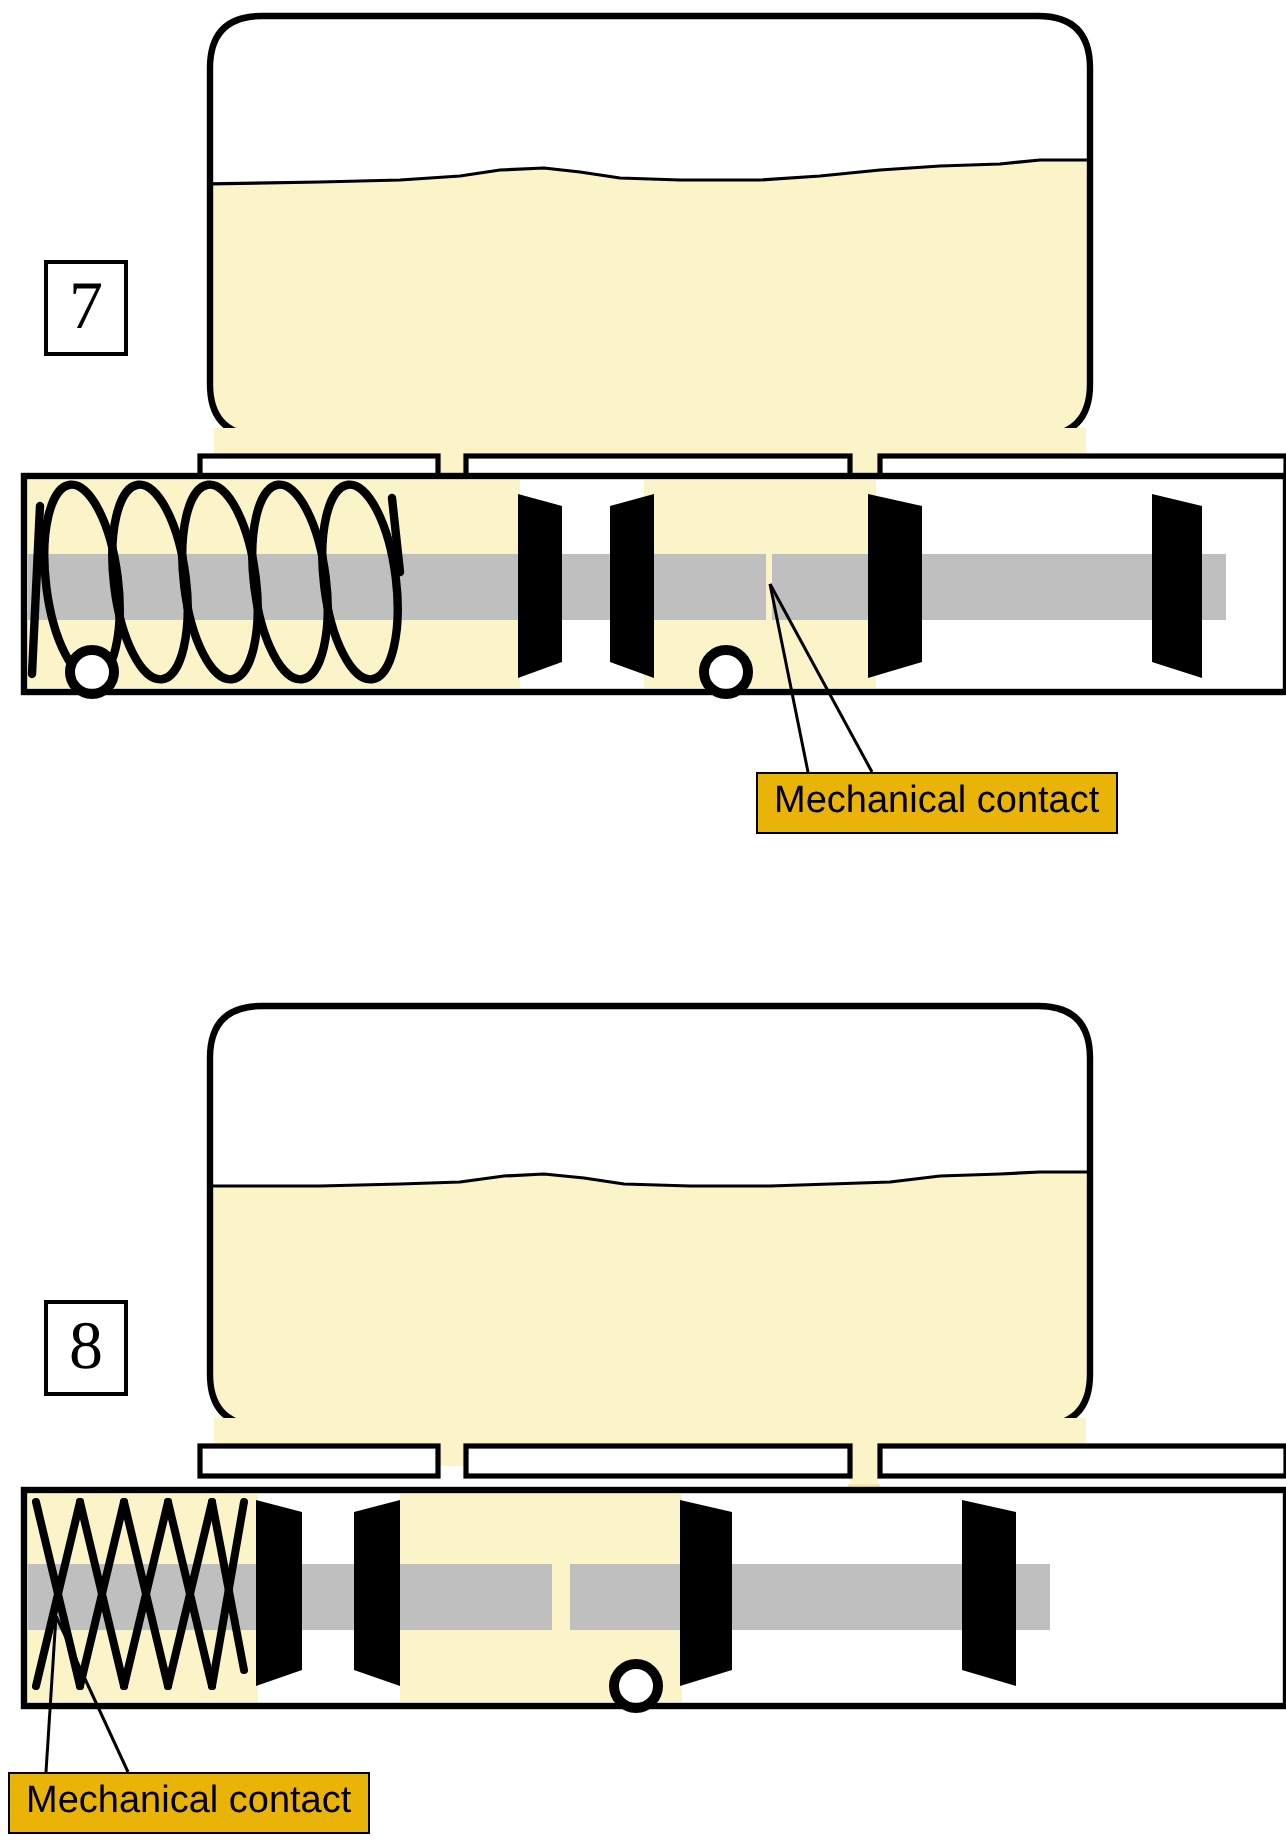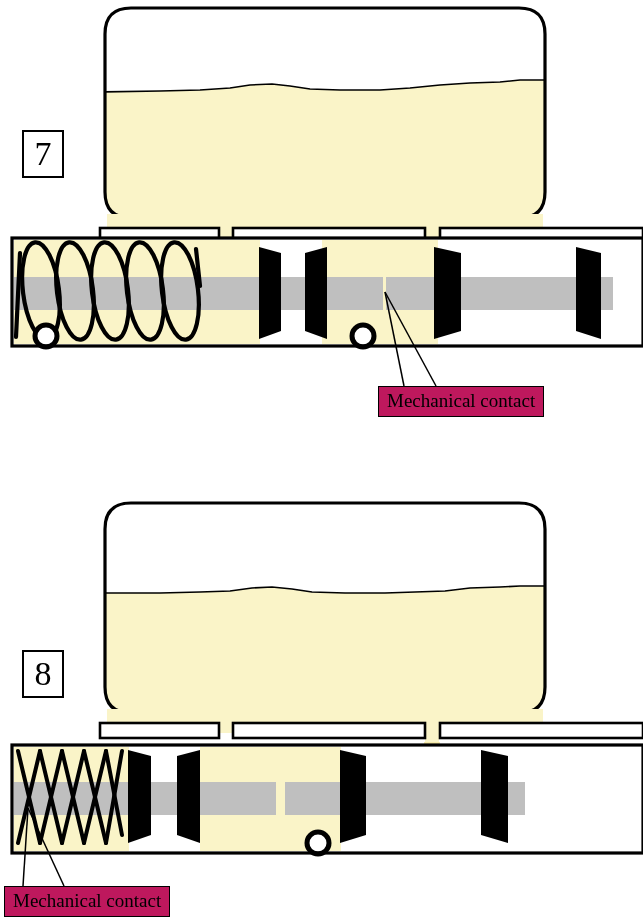--- a/index.html
+++ b/index.html
@@ -45,28 +45,28 @@
     color: #000000;
     font-family: "Liberation Serif", "DejaVu Serif", serif;
   }
   #badge-7 { left: 22px; top: 130px; }
   #badge-8 { left: 22px; top: 650px; }
 
   
   .callout-box {
     position: absolute;
     border: 1.5px solid #000000;
-    background: #be185d;
+    background: #eab308;
     box-sizing: border-box;
     padding: 3px 8px 4px 8px;
     font-size: 19px;
     line-height: 1.15;
     white-space: nowrap;
     color: #000000;
-    font-family: Liberation Serif, serif;
+    font-family: Liberation Sans, sans-serif;
   }
   #callout-7 { left: 378px; top: 386px; }
   #callout-8 { left: 4px; top: 886px; }
 </style>
 </head>
 <body>
 
 <div id="stage">
 
   <div class="panel" id="panel-7">

